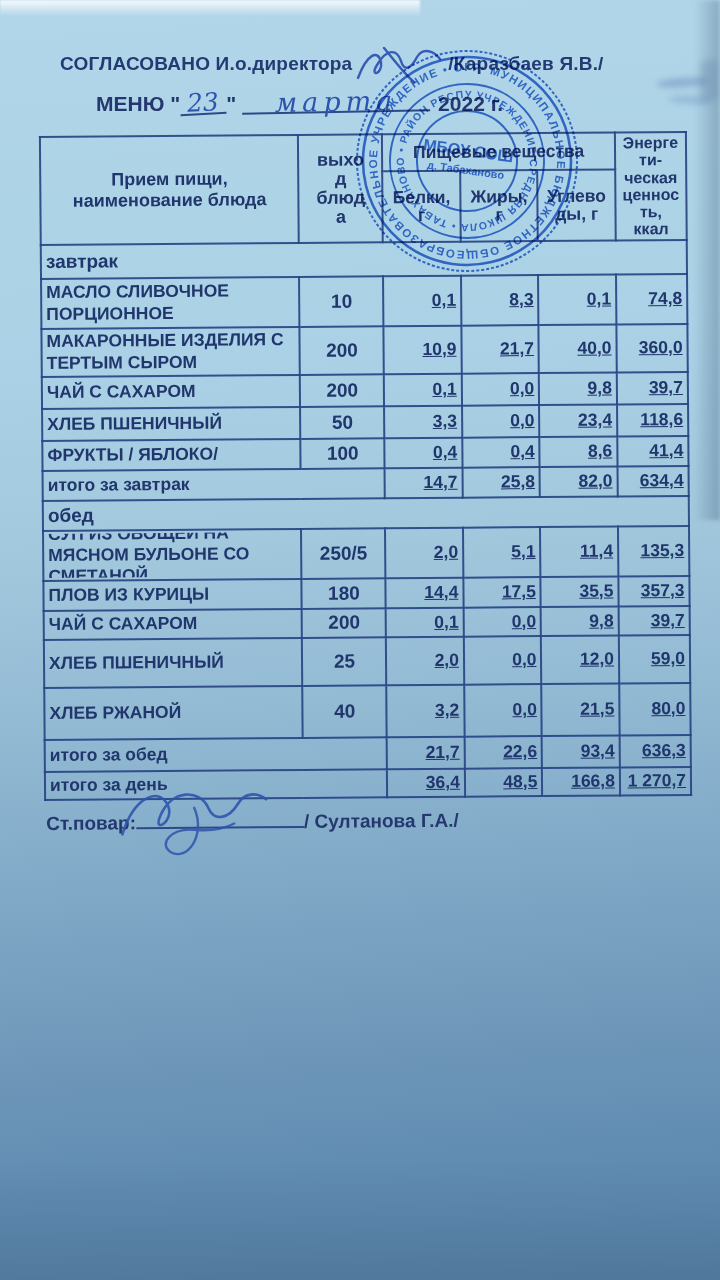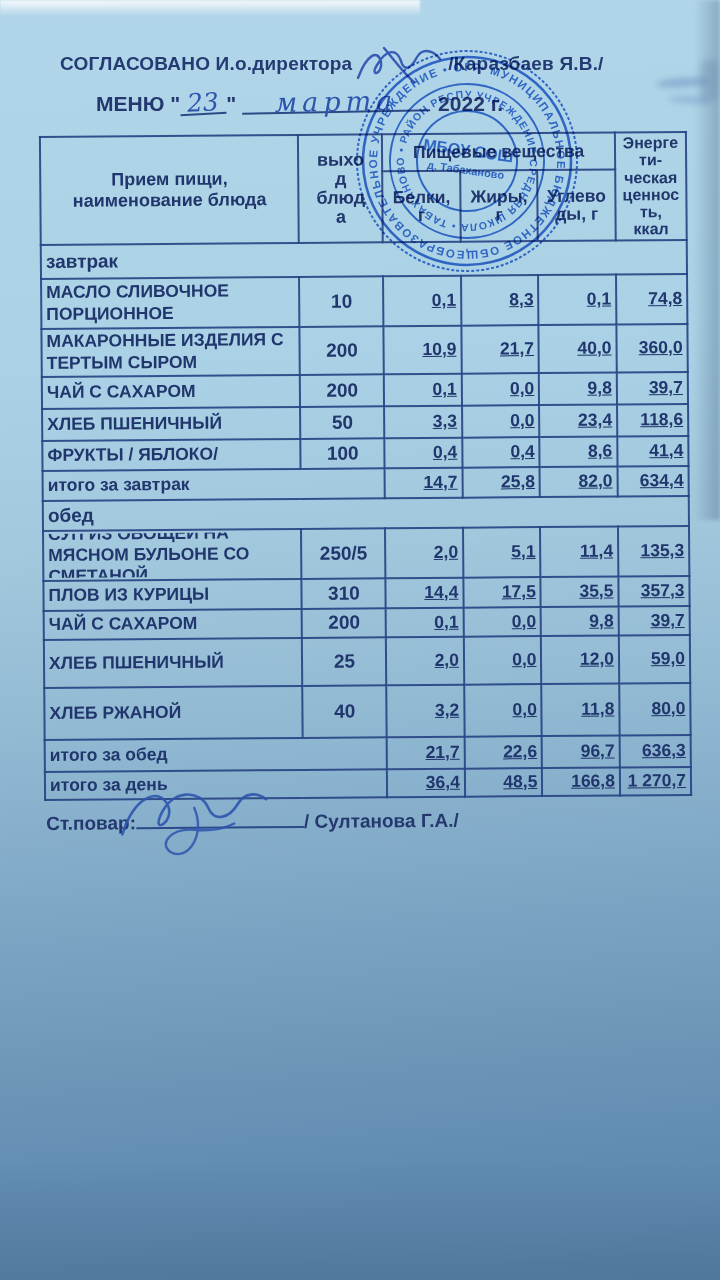--- a/index.html
+++ b/index.html
@@ -206,21 +206,21 @@
               <td class="c-out">250/5</td>
               <td class="num">2,0</td>
               <td class="num">5,1</td>
               <td class="num">11,4</td>
               <td class="num">135,3</td>
             </tr>
             <tr>
               <td class="c-name">
                 <div class="inner">ПЛОВ ИЗ КУРИЦЫ</div>
               </td>
-              <td class="c-out">310</td>
+              <td class="c-out">180</td>
               <td class="num">14,4</td>
               <td class="num">17,5</td>
               <td class="num">35,5</td>
               <td class="num">357,3</td>
             </tr>
             <tr>
               <td class="c-name">
                 <div class="inner">ЧАЙ С САХАРОМ</div>
               </td>
               <td class="c-out">200</td>
@@ -239,28 +239,28 @@
               <td class="num">12,0</td>
               <td class="num">59,0</td>
             </tr>
             <tr>
               <td class="c-name">
                 <div class="inner">ХЛЕБ РЖАНОЙ</div>
               </td>
               <td class="c-out">40</td>
               <td class="num">3,2</td>
               <td class="num">0,0</td>
-              <td class="num">11,8</td>
+              <td class="num">21,5</td>
               <td class="num">80,0</td>
             </tr>
             <tr>
               <td class="c-total" colspan="2">итого за обед</td>
               <td class="num">21,7</td>
               <td class="num">22,6</td>
-              <td class="num">96,7</td>
+              <td class="num">93,4</td>
               <td class="num">636,3</td>
             </tr>
             <tr>
               <td class="c-total" colspan="2">итого за день</td>
               <td class="num">36,4</td>
               <td class="num">48,5</td>
               <td class="num">166,8</td>
               <td class="num">1 270,7</td>
             </tr>
           </tbody>

